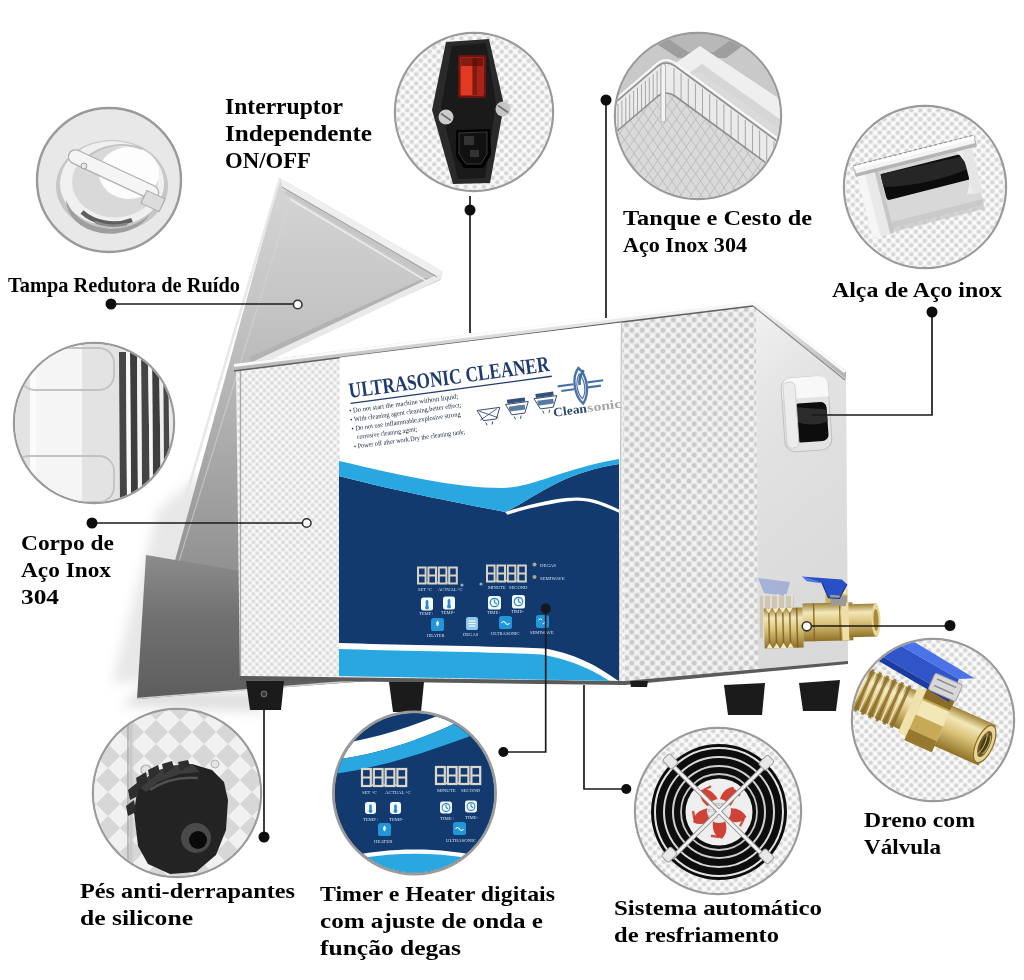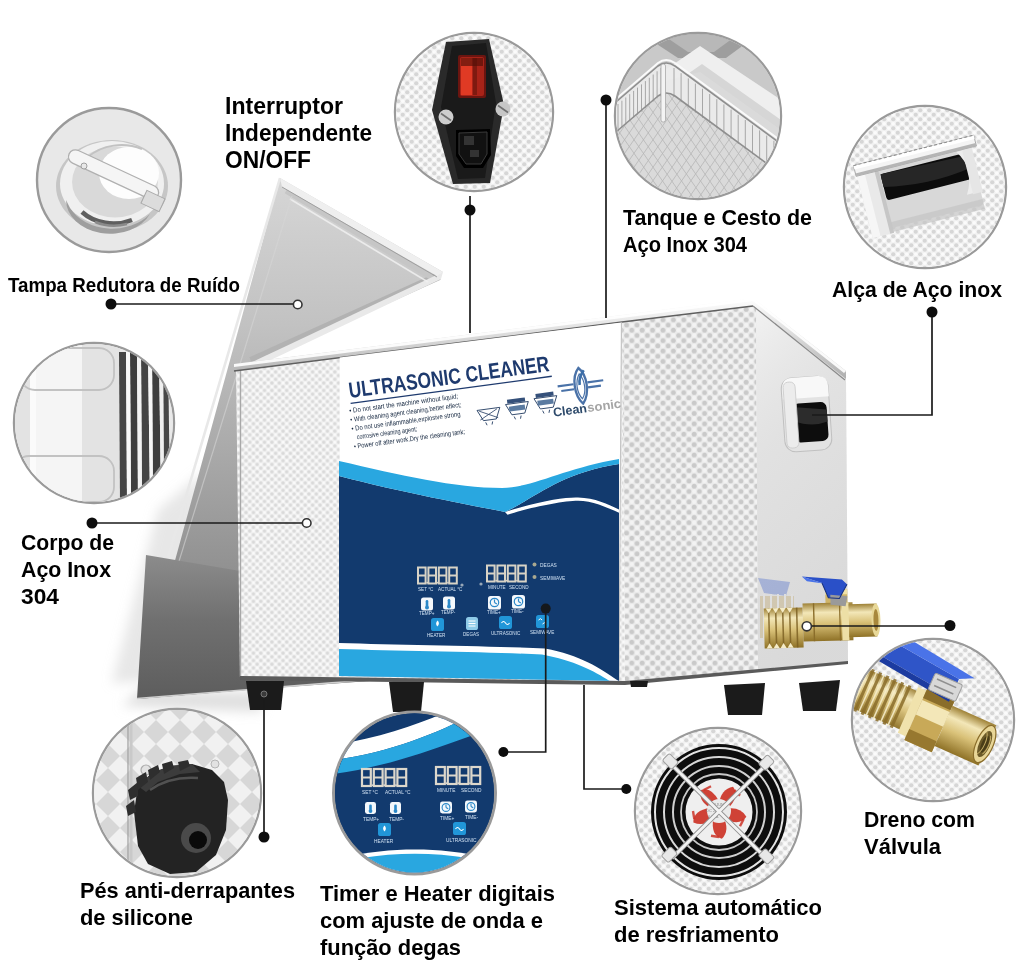--- a/index.html
+++ b/index.html
@@ -1,17 +1,17 @@
 <!DOCTYPE html>
 <html><head>
 <meta charset="utf-8">
 <style>
 html,body{margin:0;padding:0;background:#fff;}
 #stage{position:relative;width:1024px;height:980px;overflow:hidden;background:#fff;
-font-family:Liberation Sans, sans-serif;}
+font-family:Liberation Serif, serif;}
 svg{position:absolute;left:0;top:0;}
 </style>
 </head>
 <body>
 <div id="stage">
 <svg width="1024" height="980" viewBox="0 0 1024 980">
 <defs>
 
   <pattern id="htf" width="7.4" height="7.4" patternUnits="userSpaceOnUse">
     <rect width="7.4" height="7.4" fill="#f1f1f1"></rect>

